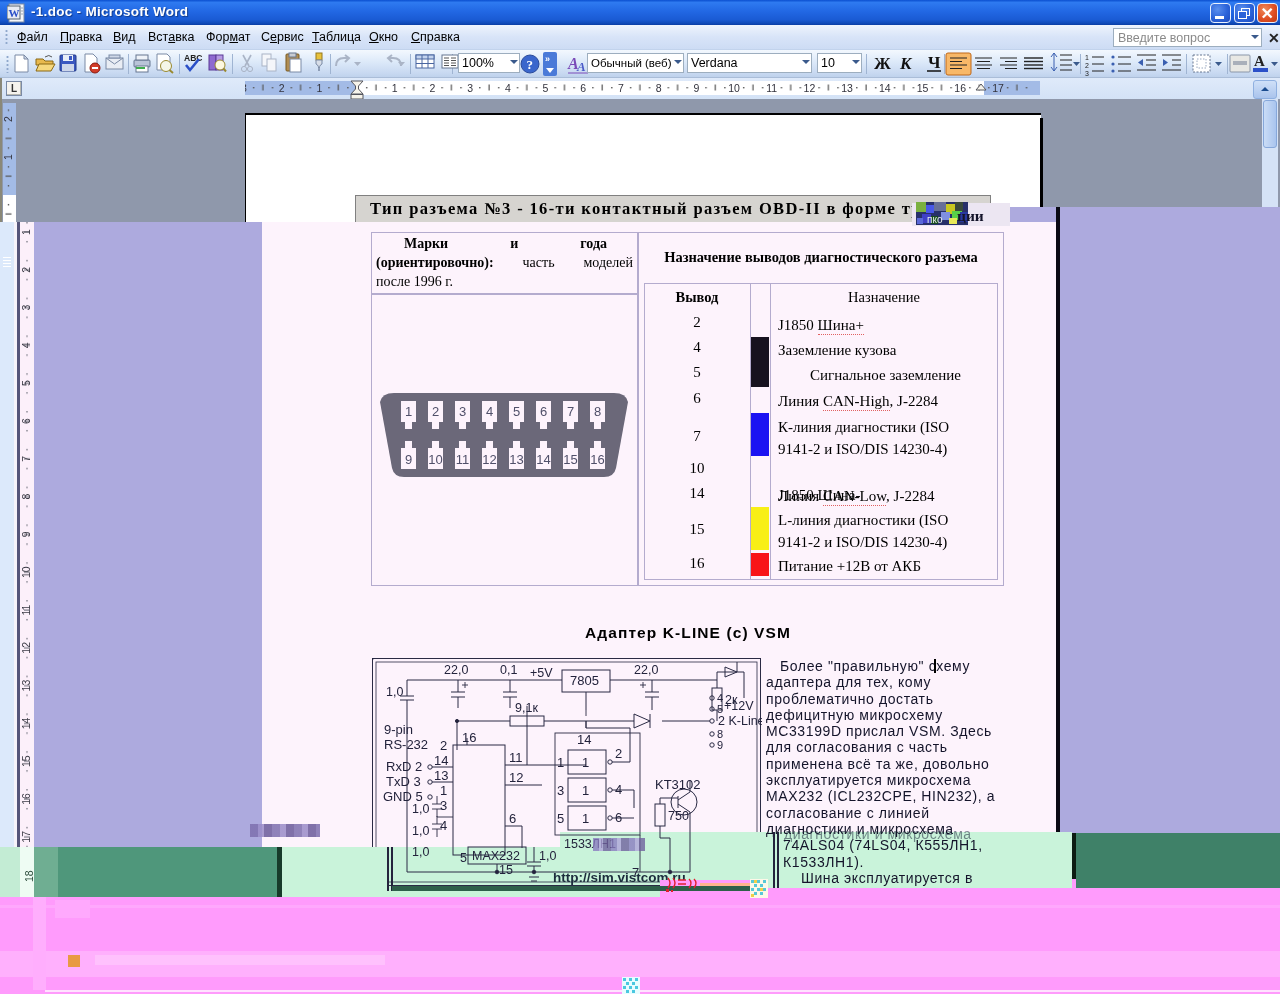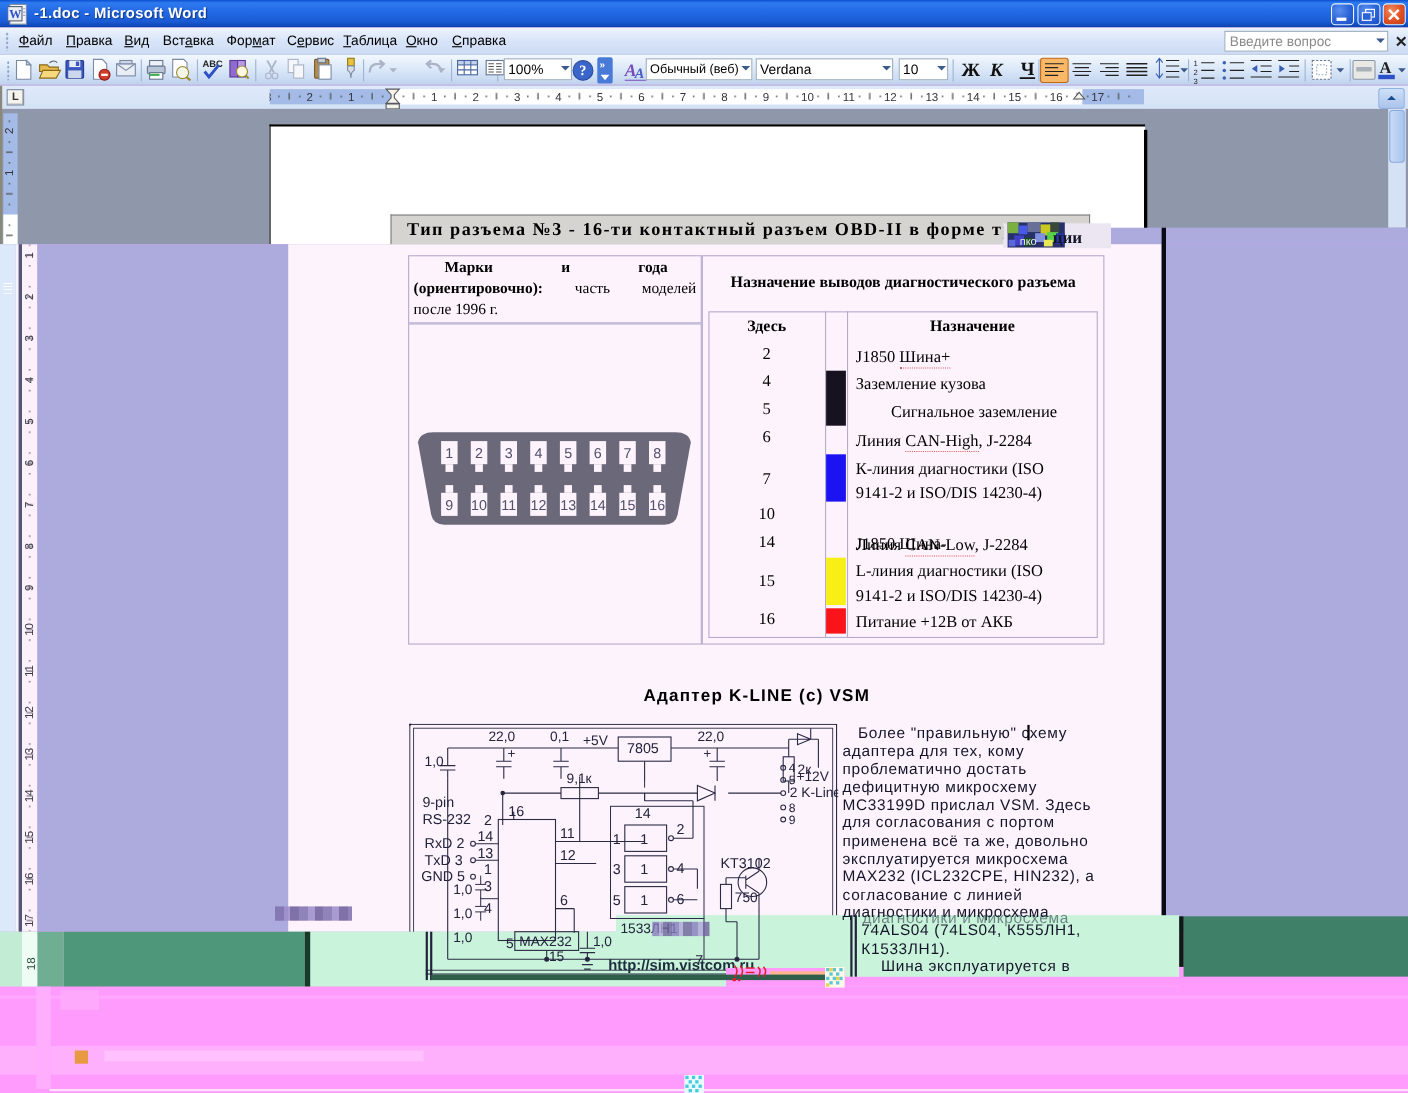--- a/index.html
+++ b/index.html
@@ -476,22 +476,22 @@
     </div>
 <div>после 1996 г.</div>
   </div>
 <div class="abs cell" style="left:371px;top:294px;width:267px;height:292px;"></div>
 <div class="abs cell" style="left:638px;top:232px;width:366px;height:354px;"></div>
 <div class="abs serif" style="left:638px;top:249px;width:366px;text-align:center;font-weight:bold;font-size:14.5px;color:#000;">Назначение выводов диагностического разъема</div>
 
 <div class="abs cell" style="left:644px;top:283px;width:354px;height:297px;"></div>
 <div class="abs" style="left:750px;top:283px;width:1px;height:297px;background:#b4abce;"></div>
 <div class="abs" style="left:770px;top:283px;width:1px;height:297px;background:#b4abce;"></div>
-<div class="abs serif" style="left:644px;top:289px;width:106px;text-align:center;font-weight:bold;font-size:14.5px;">Здесь</div>
-<div class="abs serif" style="left:770px;top:289px;width:228px;text-align:center;font-weight:bold;font-size:14.5px;">Назначение</div>
+<div class="abs serif" style="left:644px;top:289px;width:106px;text-align:center;font-weight:bold;font-size:14.5px;">Вывод</div>
+<div class="abs serif" style="left:770px;top:289px;width:228px;text-align:center;font-weight:normal;font-size:14.5px;">Назначение</div>
 <div class="abs serif pinnum" style="left:644px;top:314px;">2</div>
 <div class="abs serif pinnum" style="left:644px;top:339px;">4</div>
 <div class="abs serif pinnum" style="left:644px;top:364px;">5</div>
 <div class="abs serif pinnum" style="left:644px;top:390px;">6</div>
 <div class="abs serif pinnum" style="left:644px;top:428px;">7</div>
 <div class="abs serif pinnum" style="left:644px;top:460px;">10</div>
 <div class="abs serif pinnum" style="left:644px;top:485px;">14</div>
 <div class="abs serif pinnum" style="left:644px;top:521px;">15</div>
 <div class="abs serif pinnum" style="left:644px;top:555px;">16</div>
 <div class="abs serif pintxt" style="left:778px;top:314px;">J1850 <span class="wavy">Шина+</span></div>
@@ -714,21 +714,21 @@
 
 <text x="181" y="224" font-size="13.5" font-weight="bold" fill="#1c2c3c" stroke="none" font-family="Liberation Sans">http://sim.vistcom.ru</text>
 </svg>
 
 <div class="abs" id="rcol" style="left:766px;top:658px;width:250px;font-size:14px;line-height:16.3px;letter-spacing:0.6px;color:#14142a;white-space:nowrap;">
 <div style="text-indent:14px;">Более "правильную" схему</div>
 <div>адаптера для тех, кому</div>
 <div>проблематично достать</div>
 <div>дефицитную микросхему</div>
 <div>MC33199D прислал VSM. Здесь</div>
-<div>для согласования с портом</div>
+<div>для согласования с часть</div>
 <div>применена всё та же, довольно</div>
 <div>эксплуатируется микросхема</div>
 <div>MAX232 (ICL232CPE, HIN232), а</div>
 <div>согласование с линией</div>
 <div>диагностики и микросхема</div>
 <div style="margin-left:17px;">74ALS04 (74LS04, К555ЛН1,</div>
 <div style="margin-left:17px;">К1533ЛН1).</div>
 <div style="margin-left:17px;text-indent:18px;">Шина эксплуатируется в</div>
 </div>
 <div class="abs" style="left:934px;top:659px;width:1.5px;height:14px;background:#000;"></div>

